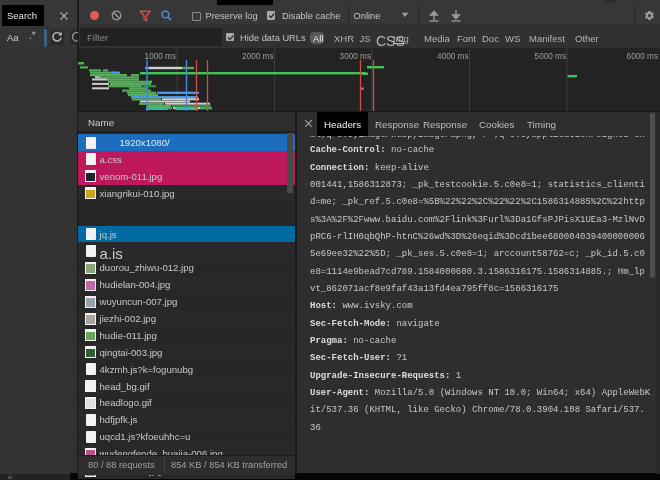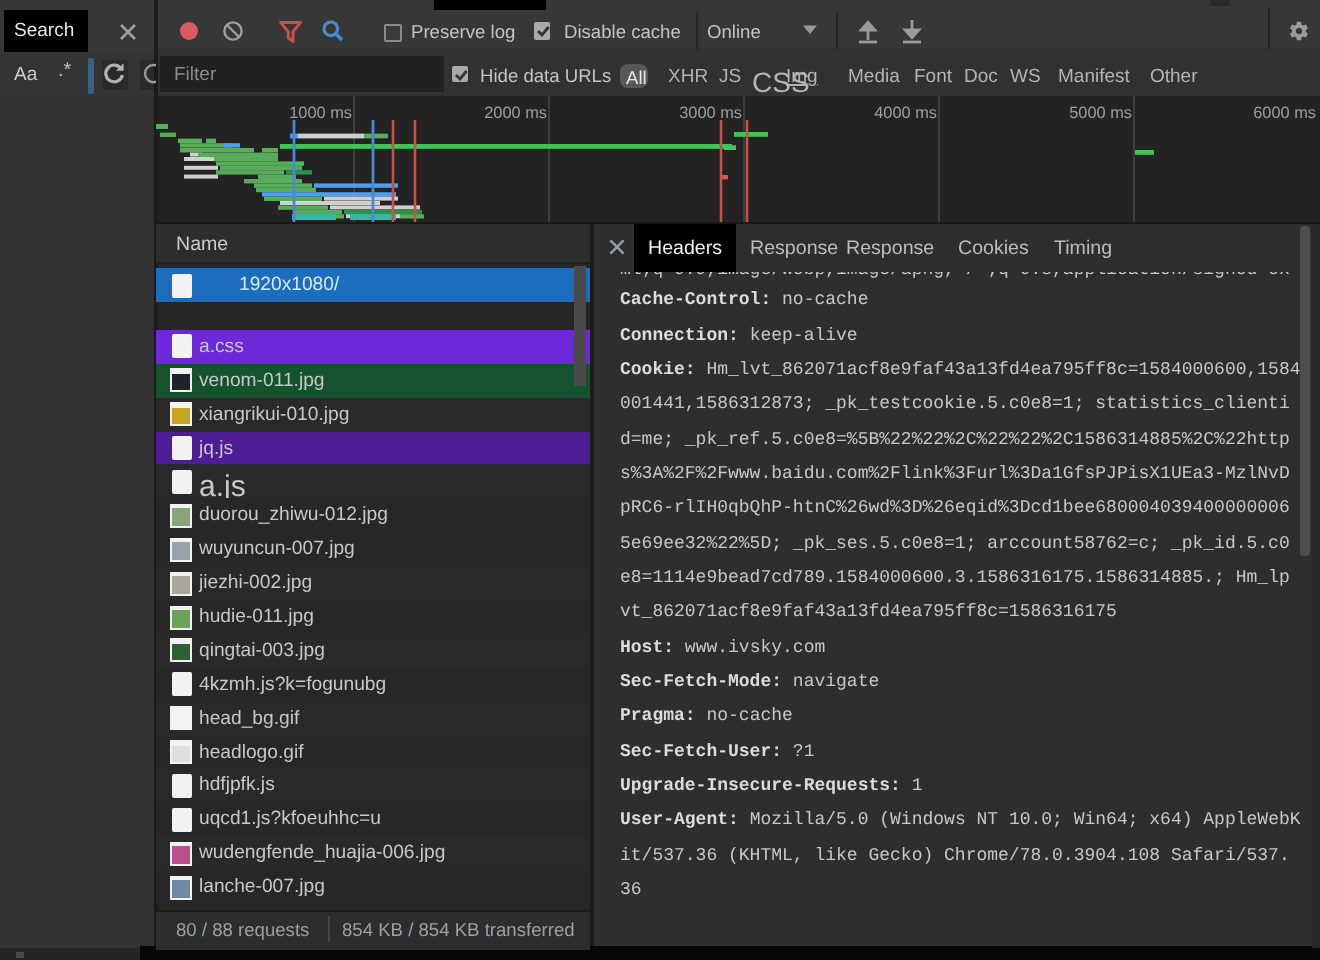--- a/index.html
+++ b/index.html
@@ -190,46 +190,51 @@
 </svg>
 <div class="abs" style="left:78px;top:110.5px;width:582px;height:1.5px;background:#191919;"></div>
 
 <div class="abs" style="left:78px;top:112px;width:217px;height:19px;background:#2d2d2d;border-bottom:1.5px solid #1f1f1f;"></div>
 <div class="abs txt" style="left:88px;top:117px;font-size:9.8px;color:#cccccc;">Name</div>
 <div id="rows" class="abs" style="left:78px;top:134px;width:217px;">
     <div style="position:relative;height:16.9px;background:#1c6dbe;">
       <span style="position:absolute;left:7.5px;top:2.5px;width:10px;height:12px;background:#f2f2f2;border-radius:1px;"></span>
     <span style="position:absolute;left:21.5px;top:3px;font-size:9.6px;color:#d8eafb;white-space:nowrap;margin-left:20px;">1920x1080/</span>
     </div>
-    <div style="position:relative;height:16.9px;background:#6d28d9;margin-top:14px;">
+    <div style="position:relative;height:16.9px;background:#be185d;">
       <span style="position:absolute;left:7.5px;top:2.5px;width:10px;height:12px;background:#f2f2f2;border-radius:1px;"></span>
     <span style="position:absolute;left:21.5px;top:3px;font-size:9.6px;color:#c8c8c8;white-space:nowrap;">a.css</span>
     </div>
-    <div style="position:relative;height:16.9px;background:#14532d;">
+    <div style="position:relative;height:16.9px;background:#be185d;">
       <span style="position:absolute;left:7px;top:2.5px;width:11px;height:12px;background:#f2f2f2;"></span>
             <span style="position:absolute;left:8px;top:5px;width:9px;height:8.5px;background:#1e232a;"></span>
     <span style="position:absolute;left:21.5px;top:3px;font-size:9.6px;color:#c8c8c8;white-space:nowrap;">venom-011.jpg</span>
     </div>
     <div style="position:relative;height:16.9px;background:#292929;">
       <span style="position:absolute;left:7px;top:2.5px;width:11px;height:12px;background:#f2f2f2;"></span>
             <span style="position:absolute;left:8px;top:5px;width:9px;height:8.5px;background:#c8a422;"></span>
     <span style="position:absolute;left:21.5px;top:3px;font-size:9.6px;color:#c8c8c8;white-space:nowrap;">xiangrikui-010.jpg</span>
     </div>
-    <div style="position:relative;height:16.9px;background:#4c1d95;">
+    <div style="position:relative;height:16.9px;background:#0369a1;margin-top:24px;">
       <span style="position:absolute;left:7.5px;top:2.5px;width:10px;height:12px;background:#f2f2f2;border-radius:1px;"></span>
     <span style="position:absolute;left:21.5px;top:3px;font-size:9.6px;color:#c8c8c8;white-space:nowrap;">jq.js</span>
     </div>
     <div style="position:relative;height:16.9px;background:#292929;">
       <span style="position:absolute;left:7.5px;top:2.5px;width:10px;height:12px;background:#f2f2f2;border-radius:1px;"></span>
     <span style="position:absolute;left:21.5px;top:3px;font-size:15px;color:#c8c8c8;white-space:nowrap;">a.js</span>
     </div>
     <div style="position:relative;height:16.9px;background:#272727;">
       <span style="position:absolute;left:7px;top:2.5px;width:11px;height:12px;background:#f2f2f2;"></span>
             <span style="position:absolute;left:8px;top:5px;width:9px;height:8.5px;background:#8aa478;"></span>
     <span style="position:absolute;left:21.5px;top:3px;font-size:9.6px;color:#c8c8c8;white-space:nowrap;">duorou_zhiwu-012.jpg</span>
+    </div>
+    <div style="position:relative;height:16.9px;background:#292929;">
+      <span style="position:absolute;left:7px;top:2.5px;width:11px;height:12px;background:#f2f2f2;"></span>
+            <span style="position:absolute;left:8px;top:5px;width:9px;height:8.5px;background:#c267a1;"></span>
+    <span style="position:absolute;left:21.5px;top:3px;font-size:9.6px;color:#c8c8c8;white-space:nowrap;">hudielan-004.jpg</span>
     </div>
     <div style="position:relative;height:16.9px;background:#272727;">
       <span style="position:absolute;left:7px;top:2.5px;width:11px;height:12px;background:#f2f2f2;"></span>
             <span style="position:absolute;left:8px;top:5px;width:9px;height:8.5px;background:#97a2ac;"></span>
     <span style="position:absolute;left:21.5px;top:3px;font-size:9.6px;color:#c8c8c8;white-space:nowrap;">wuyuncun-007.jpg</span>
     </div>
     <div style="position:relative;height:16.9px;background:#292929;">
       <span style="position:absolute;left:7px;top:2.5px;width:11px;height:12px;background:#f2f2f2;"></span>
             <span style="position:absolute;left:8px;top:5px;width:9px;height:8.5px;background:#a9a49c;"></span>
     <span style="position:absolute;left:21.5px;top:3px;font-size:9.6px;color:#c8c8c8;white-space:nowrap;">jiezhi-002.jpg</span>
@@ -284,21 +289,20 @@
 <div class="abs txt" style="left:88px;top:460px;font-size:9.3px;color:#9aa0a6;">80 / 88 requests</div>
 <div class="abs" style="left:164px;top:458px;width:1px;height:13px;background:#454545;"></div>
 <div class="abs txt" style="left:171px;top:460px;font-size:9.3px;color:#9aa0a6;">854 KB / 854 KB transferred</div>
 
 <div class="abs" style="left:310px;top:136px;width:340px;height:5.5px;overflow:hidden;">
     <div id="hdrSliver" style="position:relative;top:-6.5px;font-family:'Liberation Mono',monospace;font-size:9px;letter-spacing:0;color:#c8c8c8;white-space:nowrap;">ml;q=0.9,image/webp,image/apng,*/*;q=0.8,application/signed-ex</div>
   </div>
 <div id="hdrContent" class="abs" style="left:310px;top:142.2px;width:345px;font-family:'Liberation Mono',monospace;font-size:9px;letter-spacing:0;line-height:17.35px;color:#c8c8c8;">
     <div style="white-space:nowrap;"><b style="color:#dcdcdc">Cache-Control:</b> no-cache</div>
     <div style="white-space:nowrap;"><b style="color:#dcdcdc">Connection:</b> keep-alive</div>
-    <div style="white-space:nowrap;"><b style="color:#dcdcdc">Cookie:</b> Hm_lvt_862071acf8e9faf43a13fd4ea795ff8c=1584000600,1584</div>
     <div style="white-space:nowrap;">001441,1586312873; _pk_testcookie.5.c0e8=1; statistics_clienti</div>
     <div style="white-space:nowrap;">d=me; _pk_ref.5.c0e8=%5B%22%22%2C%22%22%2C1586314885%2C%22http</div>
     <div style="white-space:nowrap;">s%3A%2F%2Fwww.baidu.com%2Flink%3Furl%3Da1GfsPJPisX1UEa3-MzlNvD</div>
     <div style="white-space:nowrap;">pRC6-rlIH0qbQhP-htnC%26wd%3D%26eqid%3Dcd1bee680004039400000006</div>
     <div style="white-space:nowrap;">5e69ee32%22%5D; _pk_ses.5.c0e8=1; arccount58762=c; _pk_id.5.c0</div>
     <div style="white-space:nowrap;">e8=1114e9bead7cd789.1584000600.3.1586316175.1586314885.; Hm_lp</div>
     <div style="white-space:nowrap;">vt_862071acf8e9faf43a13fd4ea795ff8c=1586316175</div>
     <div style="white-space:nowrap;"><b style="color:#dcdcdc">Host:</b> www.ivsky.com</div>
     <div style="white-space:nowrap;"><b style="color:#dcdcdc">Sec-Fetch-Mode:</b> navigate</div>
     <div style="white-space:nowrap;"><b style="color:#dcdcdc">Pragma:</b> no-cache</div>

